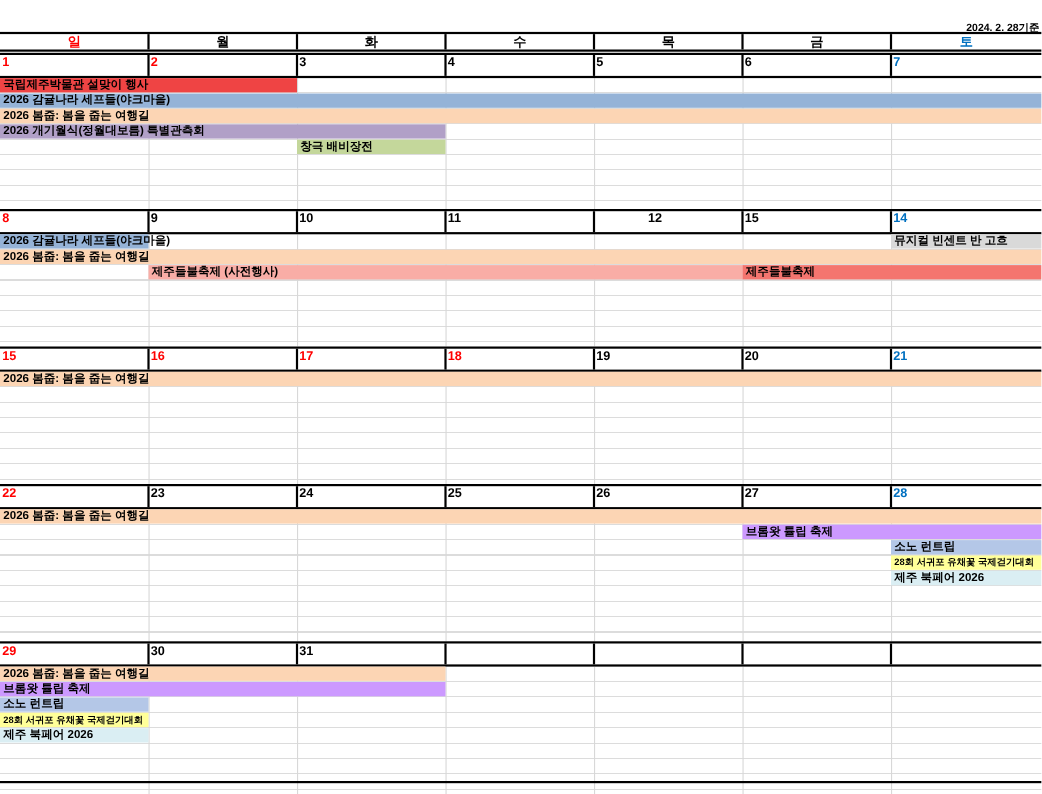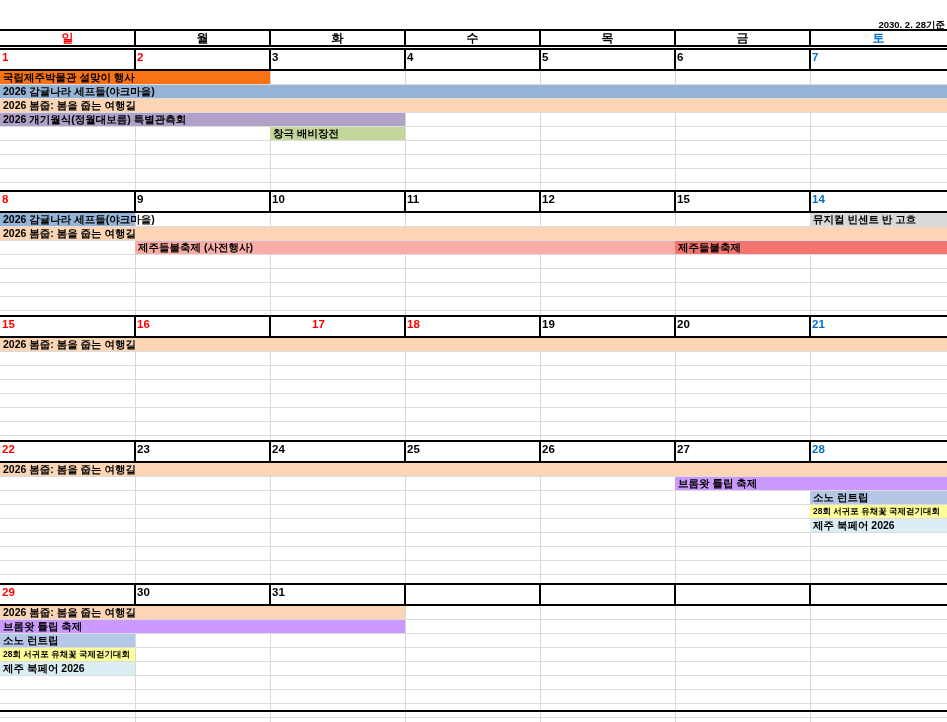--- a/index.html
+++ b/index.html
@@ -17,21 +17,21 @@
   .day-cell{position:absolute;top:0;height:19px;}
   .day-num{position:absolute;left:2px;top:1px;font-size:11.5px;font-weight:700;line-height:13px;}
   .event-bar{position:absolute;height:13px;font-size:10.5px;font-weight:700;color:#000;line-height:13px;white-space:nowrap;overflow:visible;padding-left:3px;box-sizing:border-box;}
   .event-bar.small{font-size:8.5px;line-height:13px;}
   #bottom-line{left:0;top:710px;width:947px;height:2px;background:#000;}
 </style>
 </head>
 <body>
 
 <div id="calendar">
-  <div id="asof-note" class="abs">2030. 2. 28기준</div>
+  <div id="asof-note" class="abs">2024. 2. 28기준</div>
   <div id="header-row" class="abs">
       <div class="hdr-cell" style="left: 0px; width: 135px; color: rgb(255, 0, 0);">일</div>
       <div class="hdr-cell" style="left: 135px; width: 135px; color: rgb(0, 0, 0);">월</div>
       <div class="vsep-black" style="left: 134px; height: 14px;"></div>
       <div class="hdr-cell" style="left: 270px; width: 135px; color: rgb(0, 0, 0);">화</div>
       <div class="vsep-black" style="left: 269px; height: 14px;"></div>
       <div class="hdr-cell" style="left: 405px; width: 135px; color: rgb(0, 0, 0);">수</div>
       <div class="vsep-black" style="left: 404px; height: 14px;"></div>
       <div class="hdr-cell" style="left: 540px; width: 135px; color: rgb(0, 0, 0);">목</div>
       <div class="vsep-black" style="left: 539px; height: 14px;"></div>
@@ -71,21 +71,21 @@
         <div class="vsep-black" style="left: 539px; height: 19px;"></div>
         <div class="day-cell" style="left: 675px; width: 135px;">
           <div class="day-num" style="color: rgb(0, 0, 0);">6</div>
         </div>
         <div class="vsep-black" style="left: 674px; height: 19px;"></div>
         <div class="day-cell" style="left: 810px; width: 137px;">
           <div class="day-num" style="color: rgb(0, 112, 192);">7</div>
         </div>
         <div class="vsep-black" style="left: 809px; height: 19px;"></div>
       </div>
-      <div class="event-bar" style="left: 0px; width: 270px; top: 71px; height: 13px; background: #f97316;">국립제주박물관 설맞이 행사</div>
+      <div class="event-bar" style="left: 0px; width: 270px; top: 71px; height: 13px; background: #ef4444;">국립제주박물관 설맞이 행사</div>
       <div class="event-bar" style="left: 0px; width: 947px; top: 85px; height: 13px; background: rgb(149, 179, 215);">2026 감귤나라 세프들(야크마을)</div>
       <div class="event-bar" style="left: 0px; width: 947px; top: 99px; height: 13px; background: rgb(252, 213, 180);">2026 봄줍: 봄을 줍는 여행길</div>
       <div class="event-bar" style="left: 0px; width: 405px; top: 113px; height: 13px; background: rgb(177, 160, 199);">2026 개기월식(정월대보름) 특별관측회</div>
       <div class="event-bar" style="left: 270px; width: 135px; top: 127px; height: 13px; background: rgb(196, 215, 155);">창극 배비장전</div>
       <div class="week-body" style="top: 213px; height: 102px;">
         <div class="vline-gray" style="left: 135px; height: 100%;"></div>
         <div class="vline-gray" style="left: 270px; height: 100%;"></div>
         <div class="vline-gray" style="left: 405px; height: 100%;"></div>
         <div class="vline-gray" style="left: 540px; height: 100%;"></div>
         <div class="vline-gray" style="left: 675px; height: 100%;"></div>
@@ -101,21 +101,21 @@
         <div class="vsep-black" style="left: 134px; height: 19px;"></div>
         <div class="day-cell" style="left: 270px; width: 135px;">
           <div class="day-num" style="color: rgb(0, 0, 0);">10</div>
         </div>
         <div class="vsep-black" style="left: 269px; height: 19px;"></div>
         <div class="day-cell" style="left: 405px; width: 135px;">
           <div class="day-num" style="color: rgb(0, 0, 0);">11</div>
         </div>
         <div class="vsep-black" style="left: 404px; height: 19px;"></div>
         <div class="day-cell" style="left: 540px; width: 135px;">
-          <div class="day-num" style="color: rgb(0, 0, 0);">12</div>
+          <div class="day-num" style="color: rgb(0, 0, 0); margin-left: 47px;">12</div>
         </div>
         <div class="vsep-black" style="left: 539px; height: 19px;"></div>
         <div class="day-cell" style="left: 675px; width: 135px;">
           <div class="day-num" style="color: rgb(0, 0, 0);">15</div>
         </div>
         <div class="vsep-black" style="left: 674px; height: 19px;"></div>
         <div class="day-cell" style="left: 810px; width: 137px;">
           <div class="day-num" style="color: rgb(0, 112, 192);">14</div>
         </div>
         <div class="vsep-black" style="left: 809px; height: 19px;"></div>
@@ -135,21 +135,21 @@
       </div>
       <div class="day-row" style="top: 315px;">
         <div class="day-cell" style="left: 0px; width: 135px;">
           <div class="day-num" style="color: rgb(255, 0, 0);">15</div>
         </div>
         <div class="day-cell" style="left: 135px; width: 135px;">
           <div class="day-num" style="color: rgb(255, 0, 0);">16</div>
         </div>
         <div class="vsep-black" style="left: 134px; height: 19px;"></div>
         <div class="day-cell" style="left: 270px; width: 135px;">
-          <div class="day-num" style="color: rgb(255, 0, 0); padding-left: 40px;">17</div>
+          <div class="day-num" style="color: rgb(255, 0, 0);">17</div>
         </div>
         <div class="vsep-black" style="left: 269px; height: 19px;"></div>
         <div class="day-cell" style="left: 405px; width: 135px;">
           <div class="day-num" style="color: rgb(255, 0, 0);">18</div>
         </div>
         <div class="vsep-black" style="left: 404px; height: 19px;"></div>
         <div class="day-cell" style="left: 540px; width: 135px;">
           <div class="day-num" style="color: rgb(0, 0, 0);">19</div>
         </div>
         <div class="vsep-black" style="left: 539px; height: 19px;"></div>

